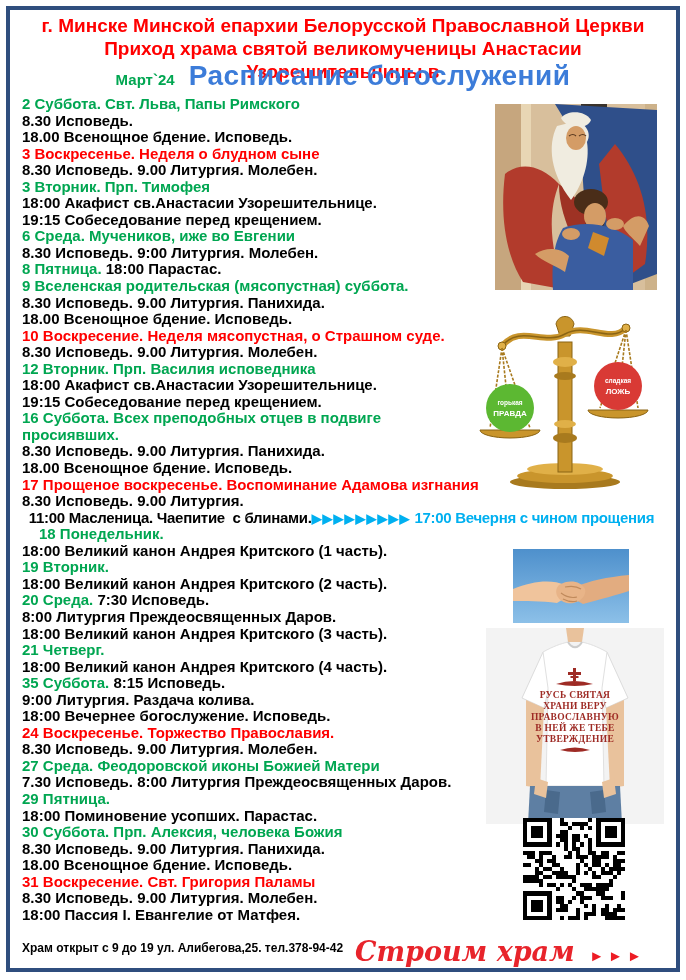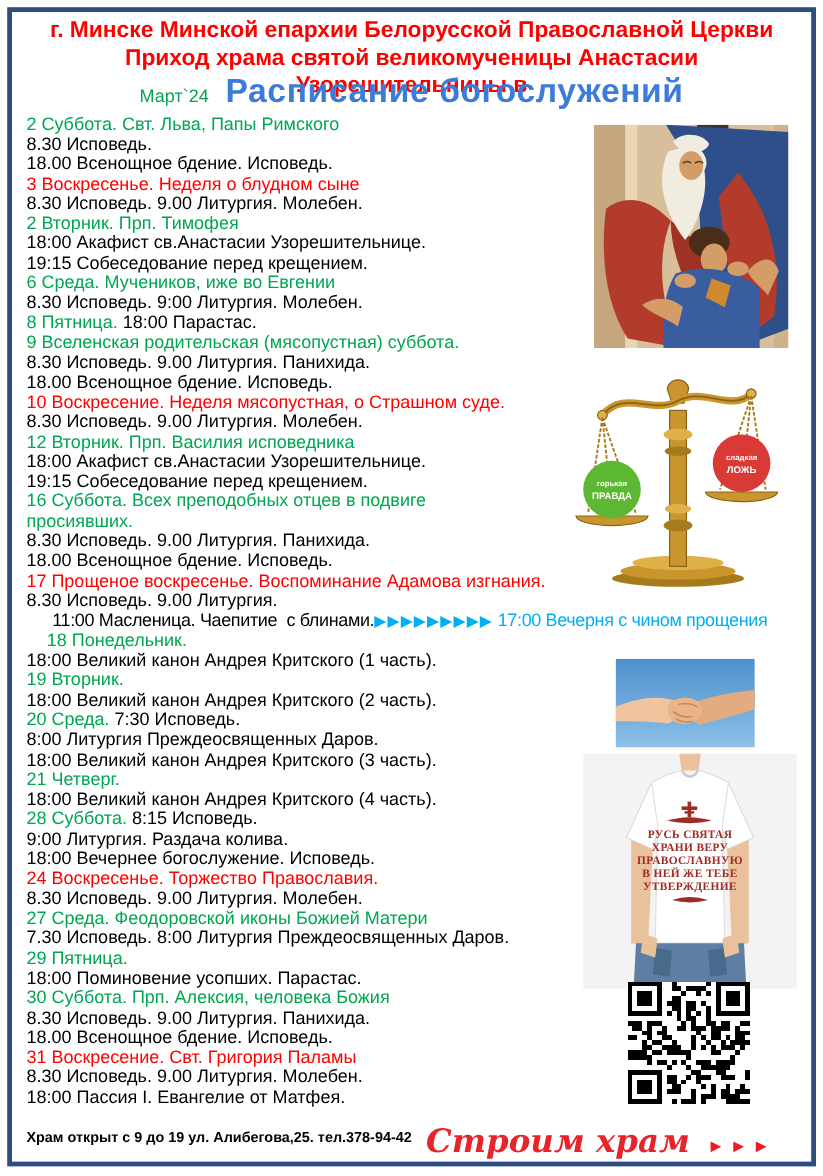--- a/index.html
+++ b/index.html
@@ -5,25 +5,25 @@
   html,body{margin:0;padding:0;background:#fff;}
   .page{
     position:relative; width:686px; height:980px; background:#ffffff;
     font-family:"Liberation Sans", sans-serif; overflow:hidden;
   }
   .frame{position:absolute; left:6px; top:6px; right:6px; bottom:8px; border:4px solid #2f4e7e; pointer-events:none;}
   
   .parish{position:absolute; left:26px; right:26px; top:14px; text-align:center;
     color:#ff0000; font-weight:bold; font-size:19px; line-height:23px;}
   .title-row{position:absolute; left:0; right:0; top:60px; text-align:center; white-space:nowrap;}
-  .month{color:#00a651; font-weight:normal; font-size:15px; margin-right:14px;}
+  .month{color:#00a651; font-weight:bold; font-size:15px; margin-right:14px;}
   .big-title{color:#3c7cd9; font-weight:bold; font-size:28px; letter-spacing:0.5px;}
   
   .schedule{position:absolute; left:22px; top:96px; width:650px;
-    font-size:15px; font-weight:normal; color:#000;}
+    font-size:15px; font-weight:bold; color:#000;}
   .line{white-space:pre; line-height:16.55px; height:16.55px;}
   .line.outdent{margin-left:-11px; letter-spacing:-0.3px;text-align:center;}
   .line.indent{margin-left:17px;}
   .seg-g{color:#00a651;}
   .seg-r{color:#ff0000;}
   .seg-k{color:#000000;}
   .seg-c{color:#00b0f0;}
   .seg-a{color:#00b0f0; font-size:13px; letter-spacing:1px;}
   
   .img-abs{position:absolute;}
@@ -49,21 +49,21 @@
   <div class="title-row">
     <span class="month">Март`24</span><span class="big-title">Расписание богослужений</span>
   </div>
 
   <div class="schedule">
       <div class="line"><span class="seg-g">2 Суббота. Свт. Льва, Папы Римского</span></div>
       <div class="line"><span class="seg-k">8.30 Исповедь.</span></div>
       <div class="line"><span class="seg-k">18.00 Всенощное бдение. Исповедь.</span></div>
       <div class="line"><span class="seg-r">3 Воскресенье. Неделя о блудном сыне</span></div>
       <div class="line"><span class="seg-k">8.30 Исповедь. 9.00 Литургия. Молебен.</span></div>
-      <div class="line"><span class="seg-g">2 Вторник. Прп. Тимофея</span></div>
+      <div class="line"><span class="seg-g">3 Вторник. Прп. Тимофея</span></div>
       <div class="line"><span class="seg-k">18:00 Акафист св.Анастасии Узорешительнице.</span></div>
       <div class="line"><span class="seg-k">19:15 Собеседование перед крещением.</span></div>
       <div class="line"><span class="seg-g">6 Среда. Мучеников, иже во Евгении</span></div>
       <div class="line"><span class="seg-k">8.30 Исповедь. 9:00 Литургия. Молебен.</span></div>
       <div class="line"><span class="seg-g">8 Пятница. </span><span class="seg-k">18:00 Парастас.</span></div>
       <div class="line"><span class="seg-g">9 Вселенская родительская (мясопустная) суббота.</span></div>
       <div class="line"><span class="seg-k">8.30 Исповедь. 9.00 Литургия. Панихида.</span></div>
       <div class="line"><span class="seg-k">18.00 Всенощное бдение. Исповедь.</span></div>
       <div class="line"><span class="seg-r">10 Воскресение. Неделя мясопустная, о Страшном суде.</span></div>
       <div class="line"><span class="seg-k">8.30 Исповедь. 9.00 Литургия. Молебен.</span></div>
@@ -79,21 +79,21 @@
       <div class="line outdent"><span class="seg-k">11:00 Масленица. Чаепитие  с блинами.</span><span class="seg-a">▶▶▶▶▶▶▶▶▶</span><span class="seg-c"> 17:00 Вечерня с чином прощения</span></div>
       <div class="line indent"><span class="seg-g">18 Понедельник.</span></div>
       <div class="line"><span class="seg-k">18:00 Великий канон Андрея Критского (1 часть).</span></div>
       <div class="line"><span class="seg-g">19 Вторник.</span></div>
       <div class="line"><span class="seg-k">18:00 Великий канон Андрея Критского (2 часть).</span></div>
       <div class="line"><span class="seg-g">20 Среда. </span><span class="seg-k">7:30 Исповедь.</span></div>
       <div class="line"><span class="seg-k">8:00 Литургия Преждеосвященных Даров.</span></div>
       <div class="line"><span class="seg-k">18:00 Великий канон Андрея Критского (3 часть).</span></div>
       <div class="line"><span class="seg-g">21 Четверг.</span></div>
       <div class="line"><span class="seg-k">18:00 Великий канон Андрея Критского (4 часть).</span></div>
-      <div class="line"><span class="seg-g">28 Суббота. </span><span class="seg-k">8:15 Исповедь.</span></div>
+      <div class="line"><span class="seg-g">35 Суббота. </span><span class="seg-k">8:15 Исповедь.</span></div>
       <div class="line"><span class="seg-k">9:00 Литургия. Раздача колива.</span></div>
       <div class="line"><span class="seg-k">18:00 Вечернее богослужение. Исповедь.</span></div>
       <div class="line"><span class="seg-r">24 Воскресенье. Торжество Православия.</span></div>
       <div class="line"><span class="seg-k">8.30 Исповедь. 9.00 Литургия. Молебен.</span></div>
       <div class="line"><span class="seg-g">27 Среда. Феодоровской иконы Божией Матери</span></div>
       <div class="line"><span class="seg-k">7.30 Исповедь. 8:00 Литургия Преждеосвященных Даров.</span></div>
       <div class="line"><span class="seg-g">29 Пятница.</span></div>
       <div class="line"><span class="seg-k">18:00 Поминовение усопших. Парастас.</span></div>
       <div class="line"><span class="seg-g">30 Суббота. Прп. Алексия, человека Божия</span></div>
       <div class="line"><span class="seg-k">8.30 Исповедь. 9.00 Литургия. Панихида.</span></div>

